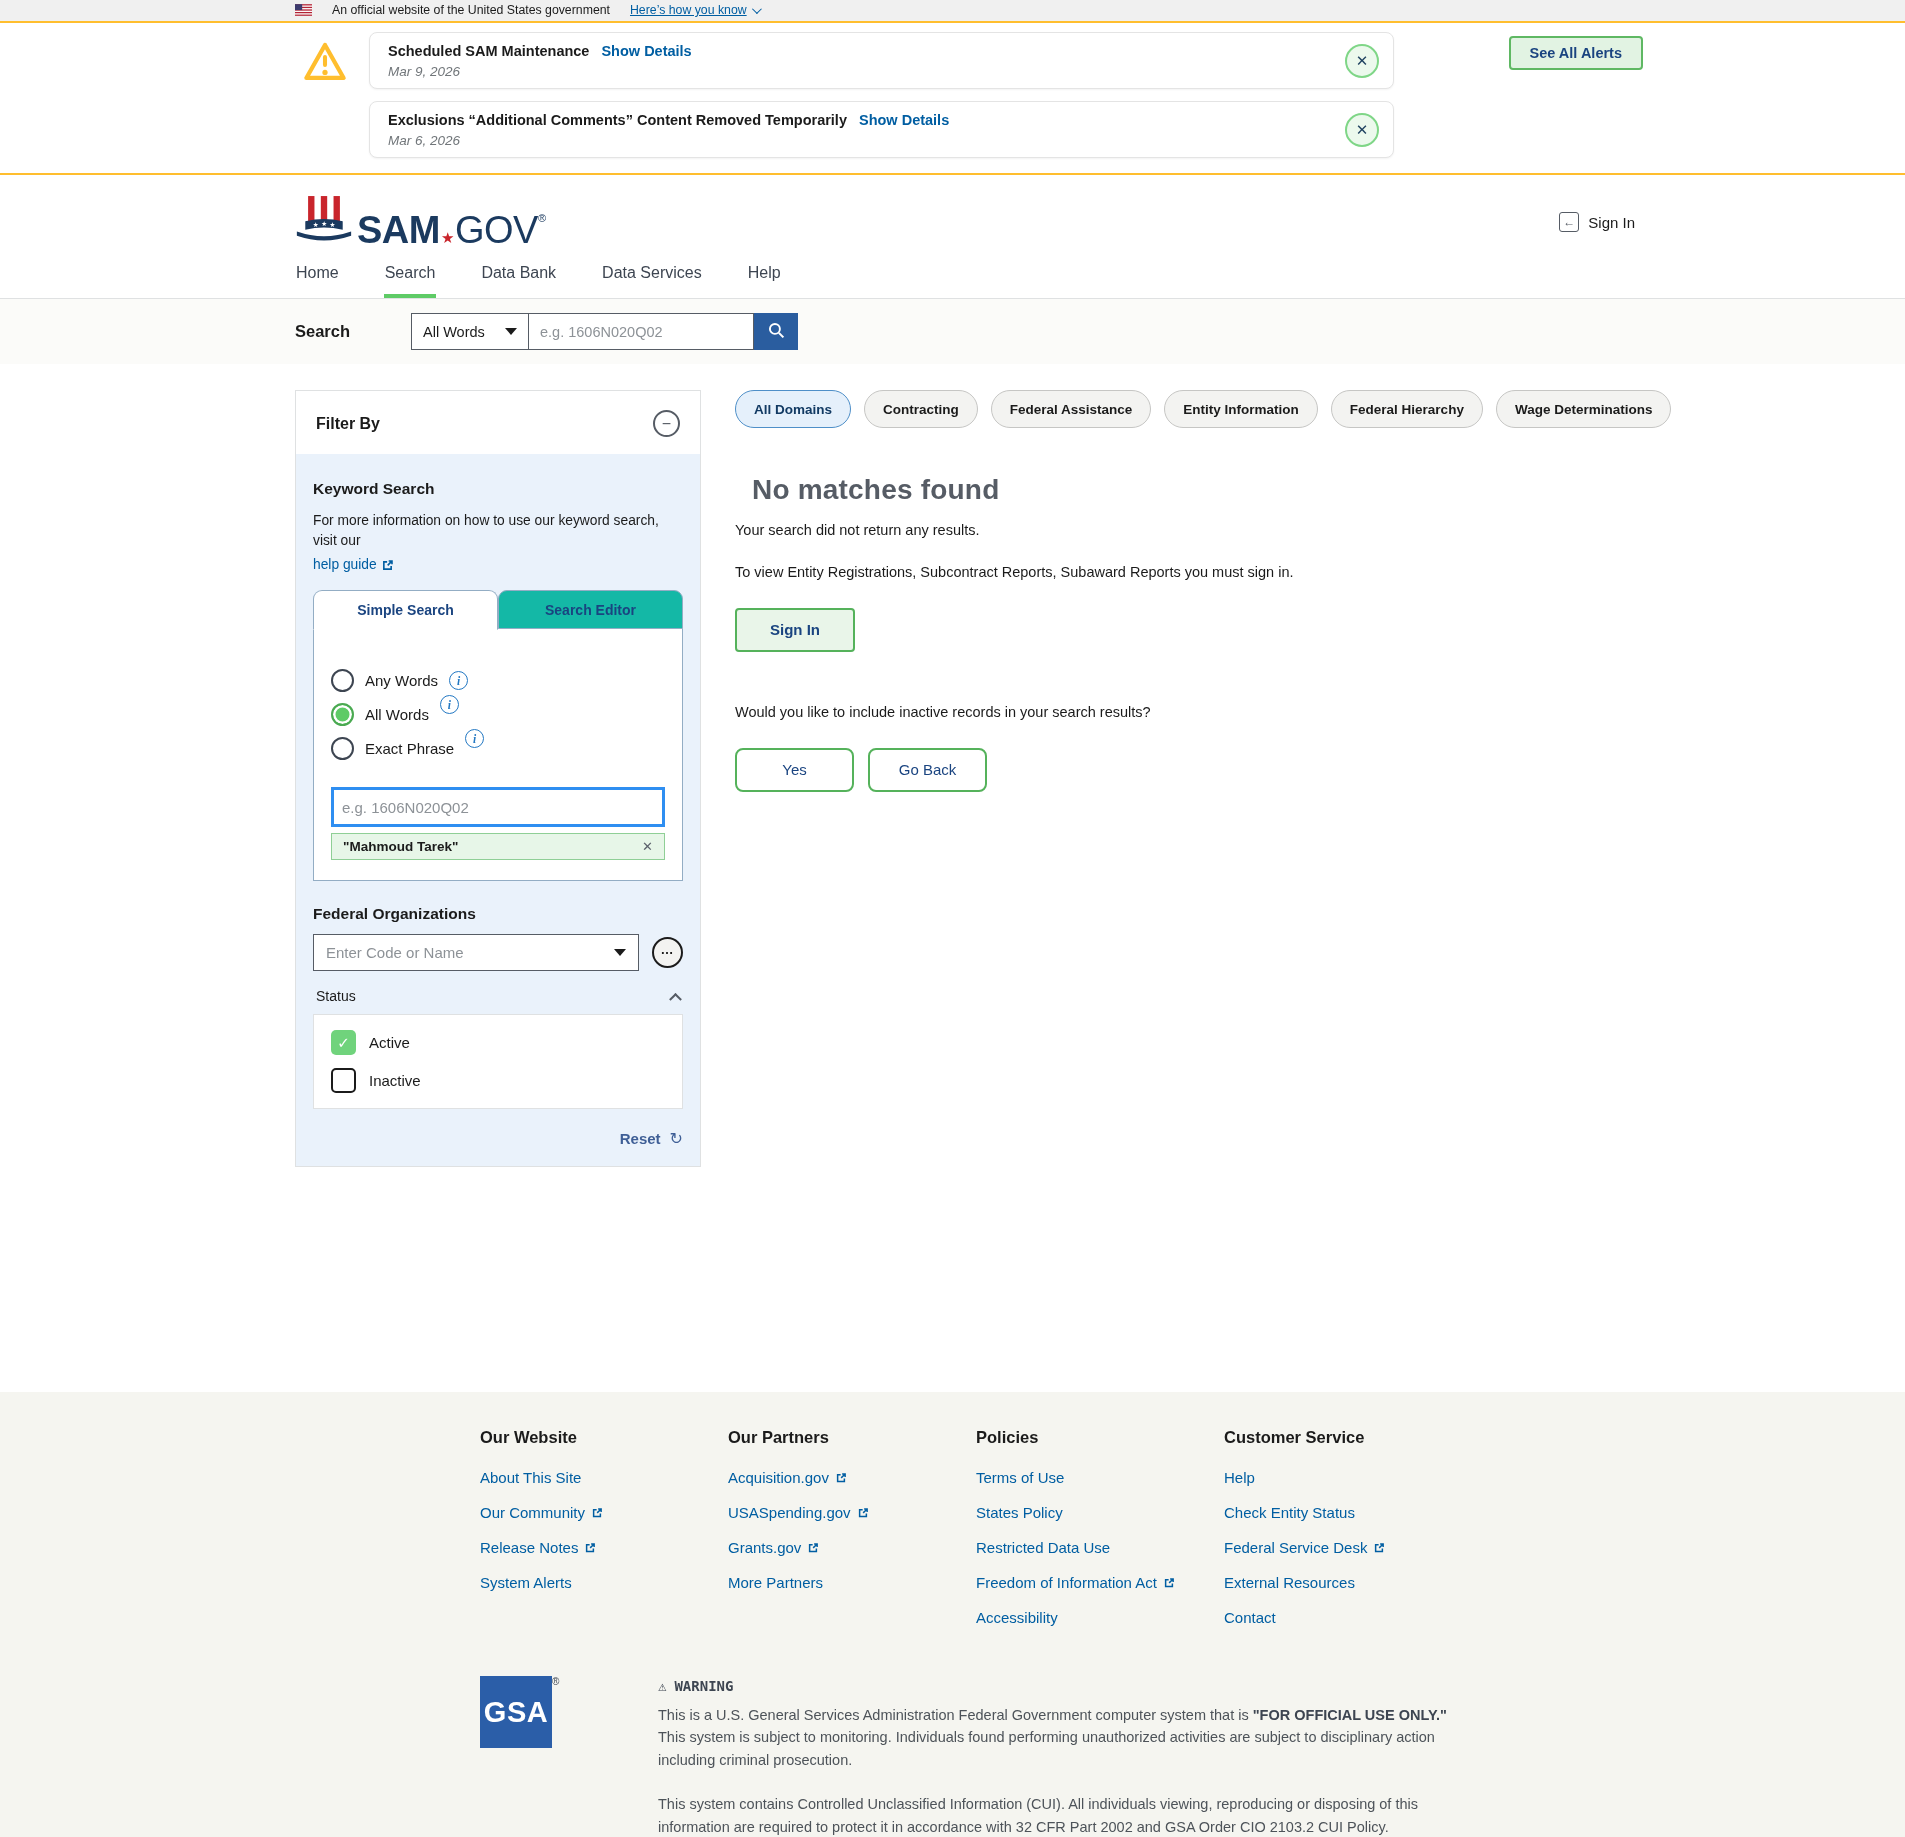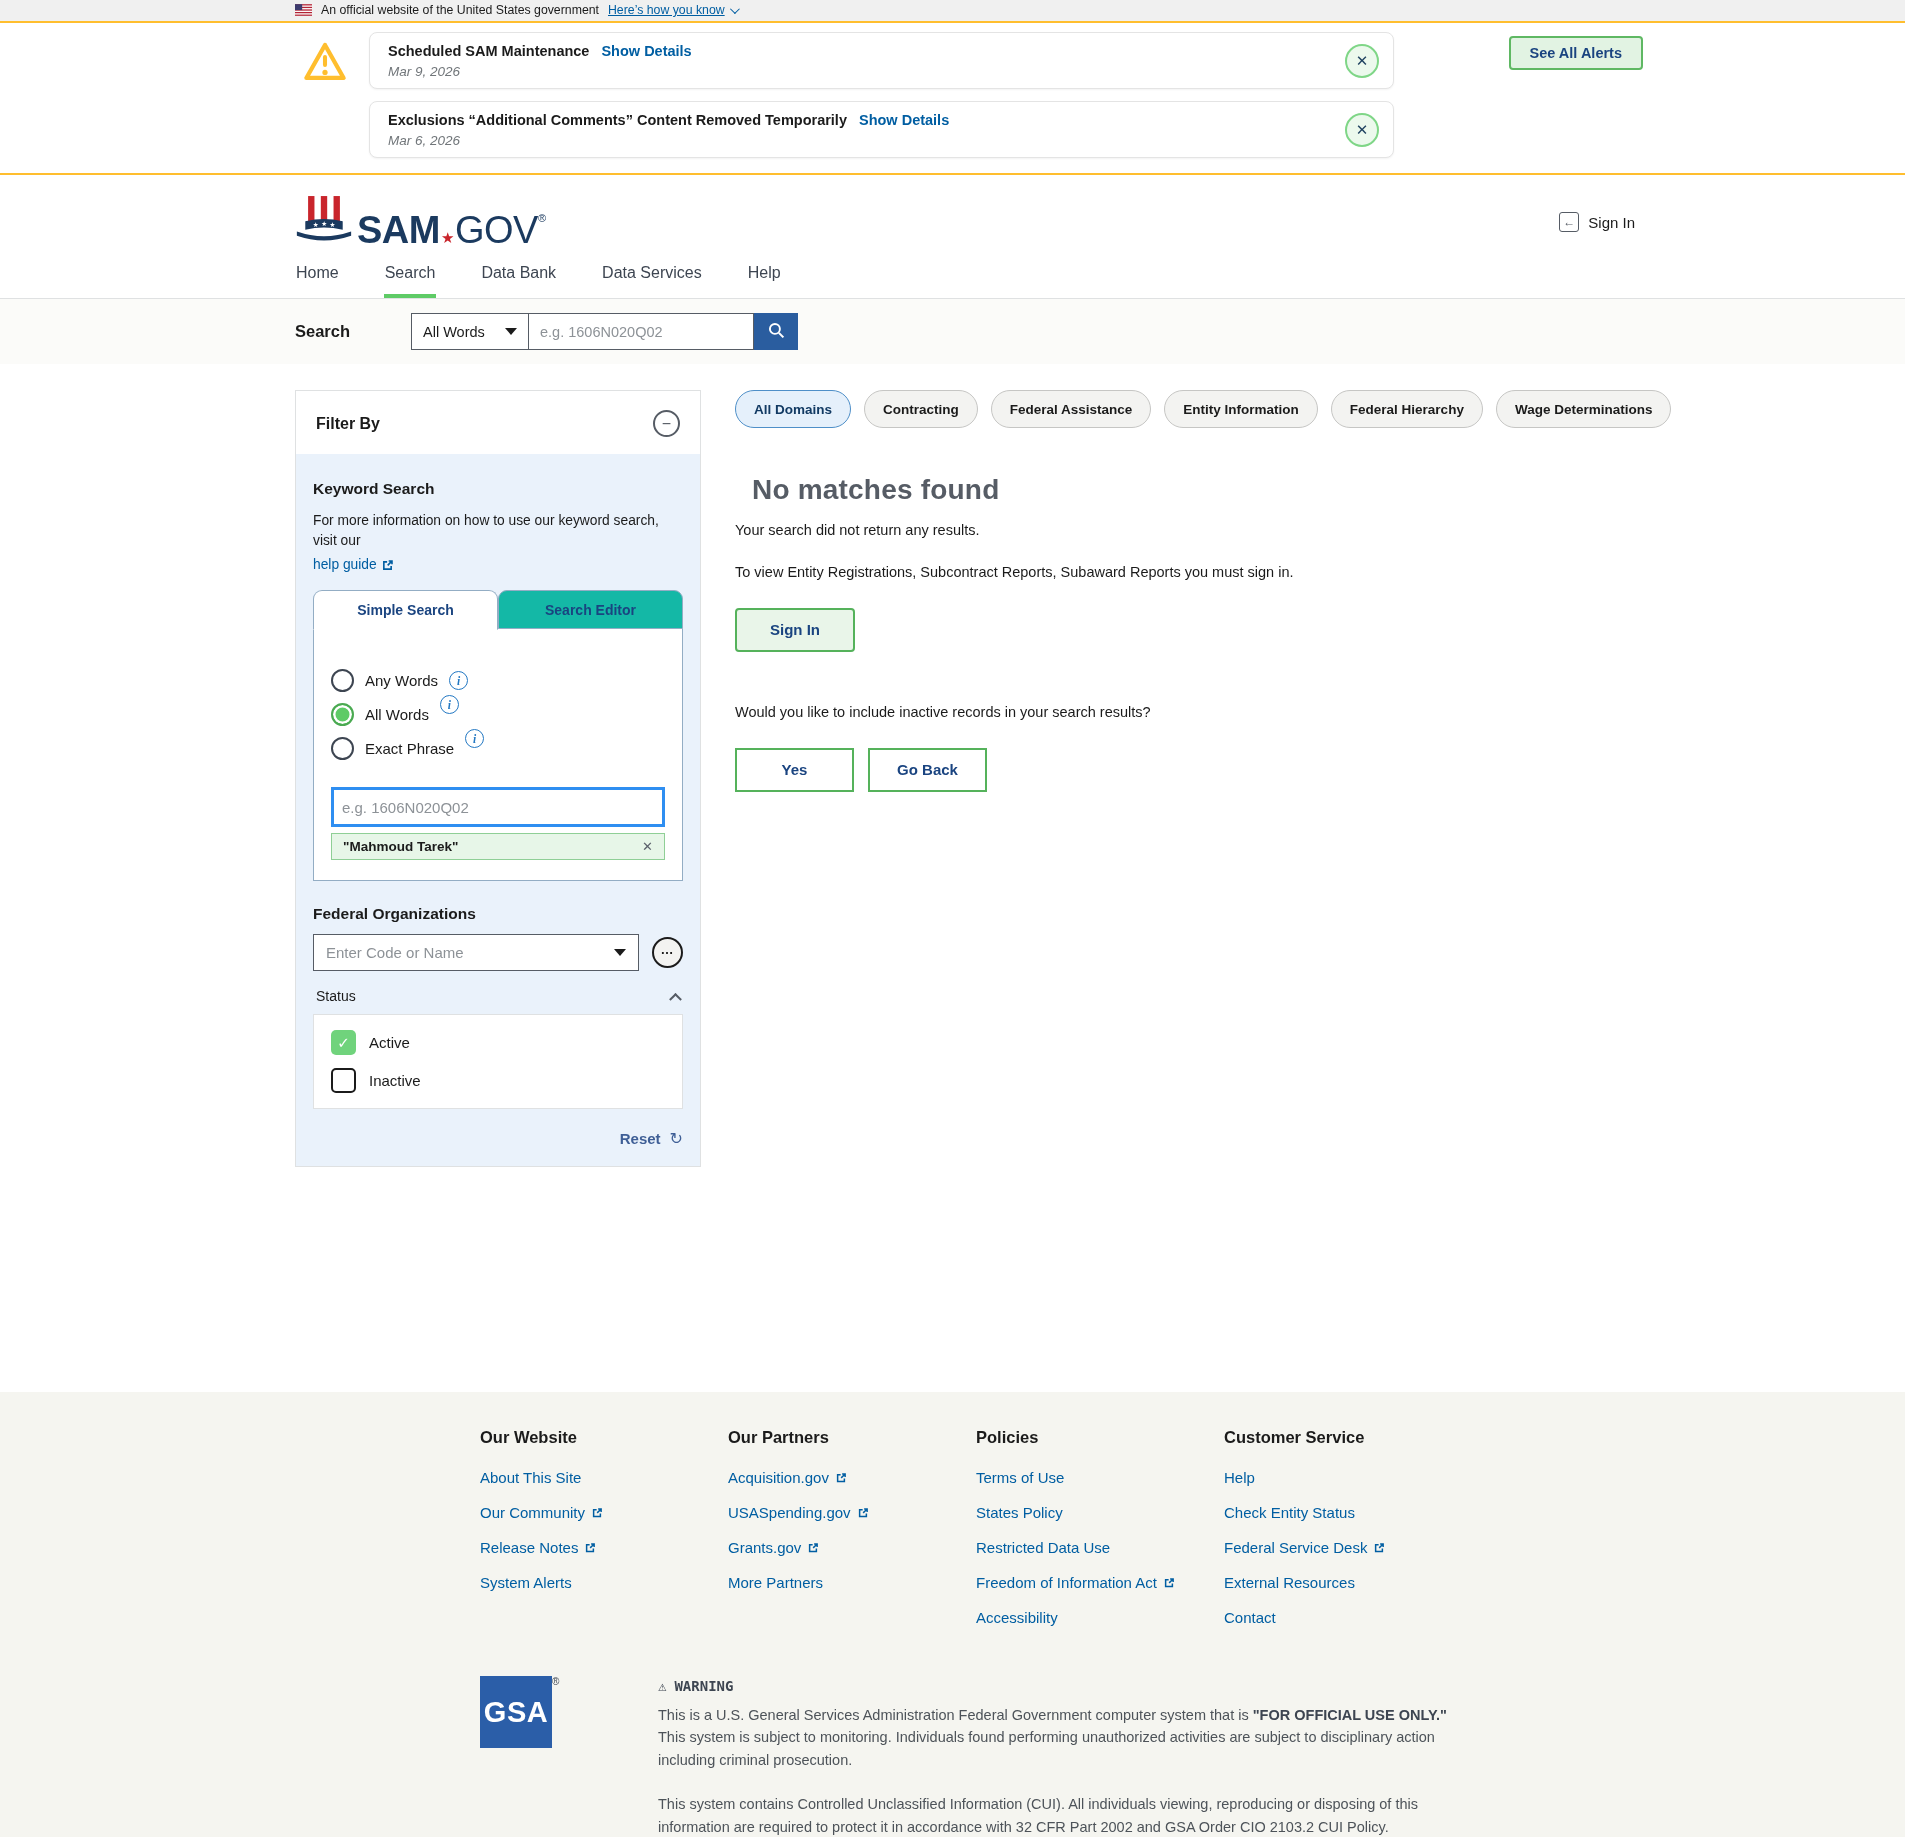--- a/index.html
+++ b/index.html
@@ -8,21 +8,21 @@
     width:1905px; height:1837px; overflow:hidden;
     font-family:"Liberation Sans","DejaVu Sans",sans-serif;
     color:#1b1b1b; -webkit-font-smoothing:antialiased;
   }
   .container { width:1340px; margin-left:295px; }
   a { text-decoration:none; cursor:pointer; }
   button { font-family:inherit; cursor:pointer; }
 
   
   .gov-banner { background:#f0f0f0; padding:3px 0 4px; }
-  .gov-banner .container { display:flex; align-items:center; gap:9px; font-size:12.3px; }
+  .gov-banner .container { display:flex; align-items:center; gap:20px; font-size:12.3px; }
   .gov-banner .flag { display:inline-flex; }
   .gov-link { color:#005ea2; text-decoration:underline; display:inline-flex; align-items:center; gap:5px; }
   .chev { display:inline-block; width:7px; height:7px; border-right:1.5px solid #005ea2; border-bottom:1.5px solid #005ea2; transform:rotate(45deg) translateY(-2px); }
 
   
   .alerts-section { border-top:2px solid #ffbe2e; border-bottom:2px solid #ffbe2e; padding:9px 8px 15px; background:#fff; }
   .alerts-wrap { display:flex; align-items:flex-start; }
   .alert-warning-icon { width:44px; flex:0 0 44px; margin-top:8px; }
   .alerts-list { width:1025px; margin-left:22px; display:flex; flex-direction:column; gap:12px; }
   .alert-box { position:relative; border:1px solid #e4e4e4; border-radius:8px; padding:9px 64px 9px 18px; box-shadow:0 1px 2px rgba(0,0,0,.05); background:#fff; }
@@ -111,21 +111,21 @@
   .pill-row { display:flex; gap:13px; }
   .pill { height:38px; display:flex; align-items:center; padding:0 18px; border-radius:19px; background:#f3f3f1; border:1px solid #c6c6c4; font-weight:bold; font-size:13.5px; color:#1b1b1b; cursor:pointer; white-space:nowrap; }
   .pill.active { background:#e5f0fb; border-color:#4e8fc8; color:#123a63; }
   .no-matches { margin:46px 17px 0; font-size:28px; font-weight:bold; color:#565c65; letter-spacing:.2px; }
   .results p { font-size:14.5px; color:#1b1b1b; }
   .p-noresults { margin:16px 0 4px; }
   .p-signin { margin:24px 0 0; max-width:660px; line-height:1.5; }
   .btn-green { margin-top:24px; width:120px; height:44px; background:#e9f5e9; border:2px solid #55b25b; border-radius:4px; color:#1a4480; font-weight:bold; font-size:15px; }
   .p-question { margin:52px 0 0; }
   .btn-row { display:flex; gap:14px; margin-top:28px; }
-  .btn-outline { min-width:119px; height:44px; background:#fff; border:2px solid #55b25b; border-radius:0; color:#1a4480; font-weight:bold; font-size:15px; padding:0 24px; }
+  .btn-outline { min-width:119px; height:44px; background:#fff; border:2px solid #55b25b; border-radius:8px; color:#1a4480; font-weight:normal; font-size:15px; padding:0 24px; }
 
   
   .site-footer { background:#f5f5f0; padding:36px 0 30px; }
   .footer-cols { margin-left:480px; display:grid; grid-template-columns:repeat(4,248px); }
   .f-col h3 { font-size:16.5px; margin:0 0 20px; color:#1b1b1b; }
   .f-link { display:flex; align-items:center; gap:6px; color:#005ea2; font-size:15px; margin-bottom:14px; line-height:21px; }
   .gsa-row { margin-left:480px; margin-top:34px; display:flex; }
   .gsa-logo-wrap { width:178px; flex:0 0 178px; }
   .gsa-logo { width:72px; height:72px; background:#2b5ea8; color:#fff; display:inline-flex; align-items:center; justify-content:center; font-weight:bold; font-size:29px; letter-spacing:.5px; }
   .gsa-reg { font-size:10px; color:#3d4551; vertical-align:top; }

